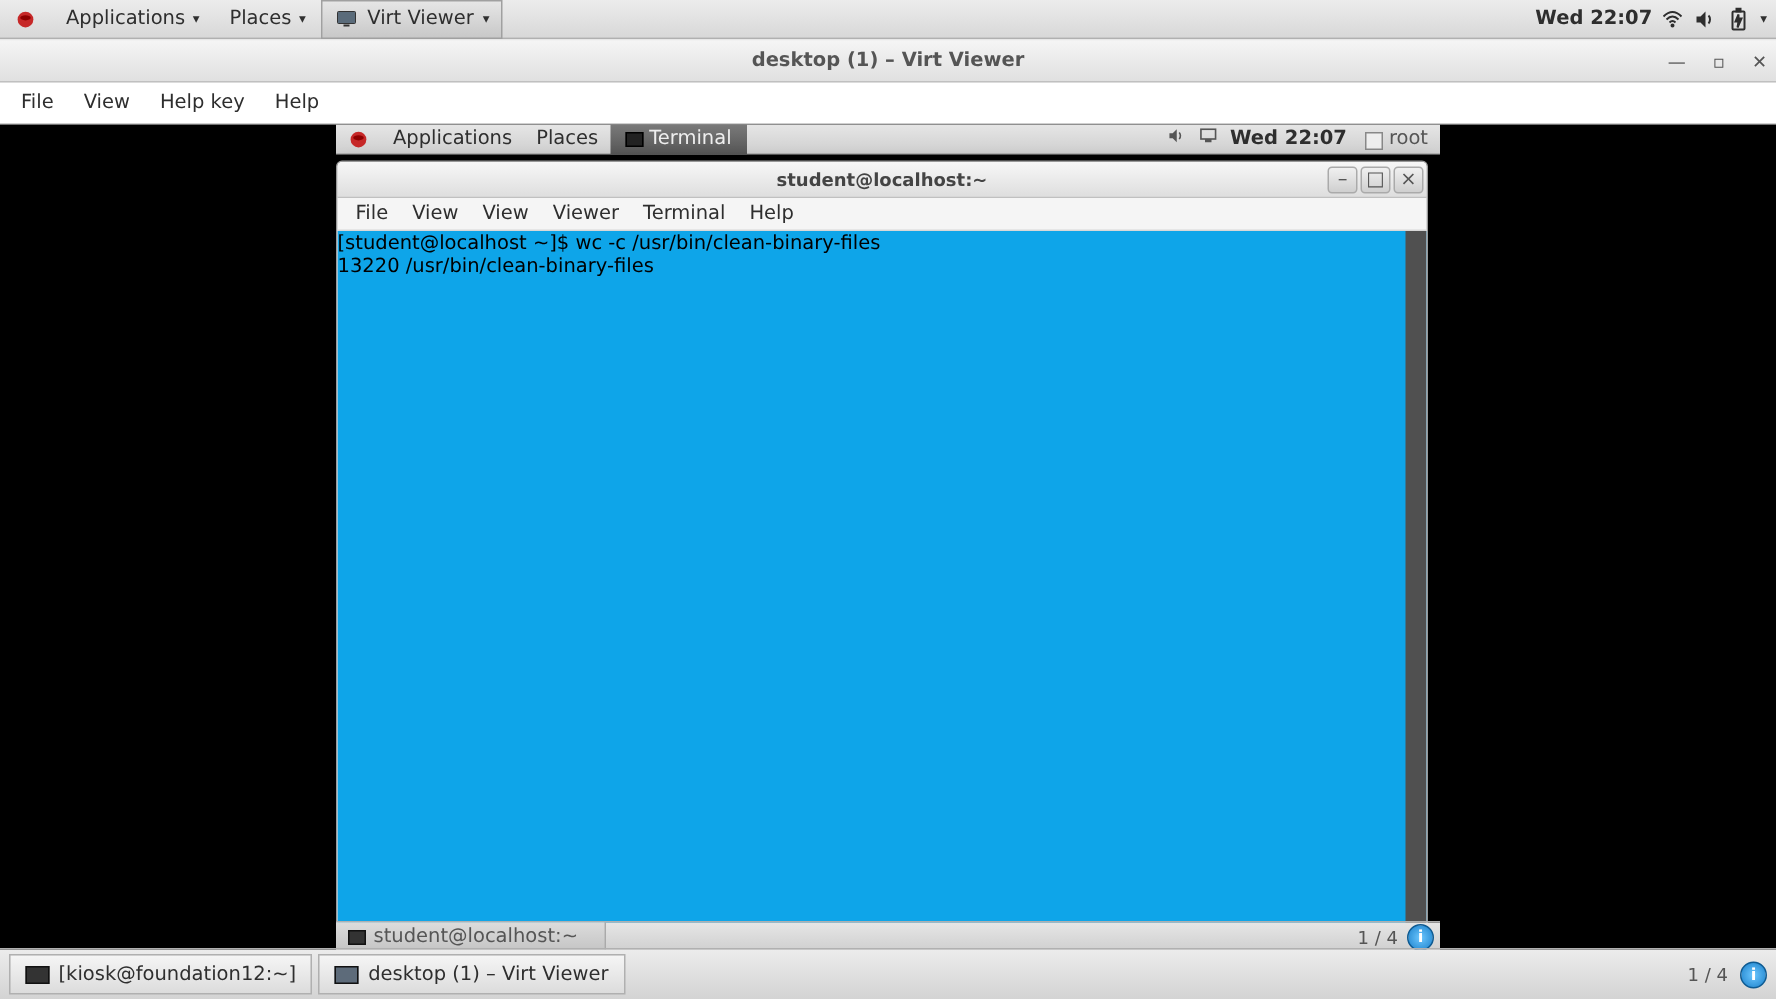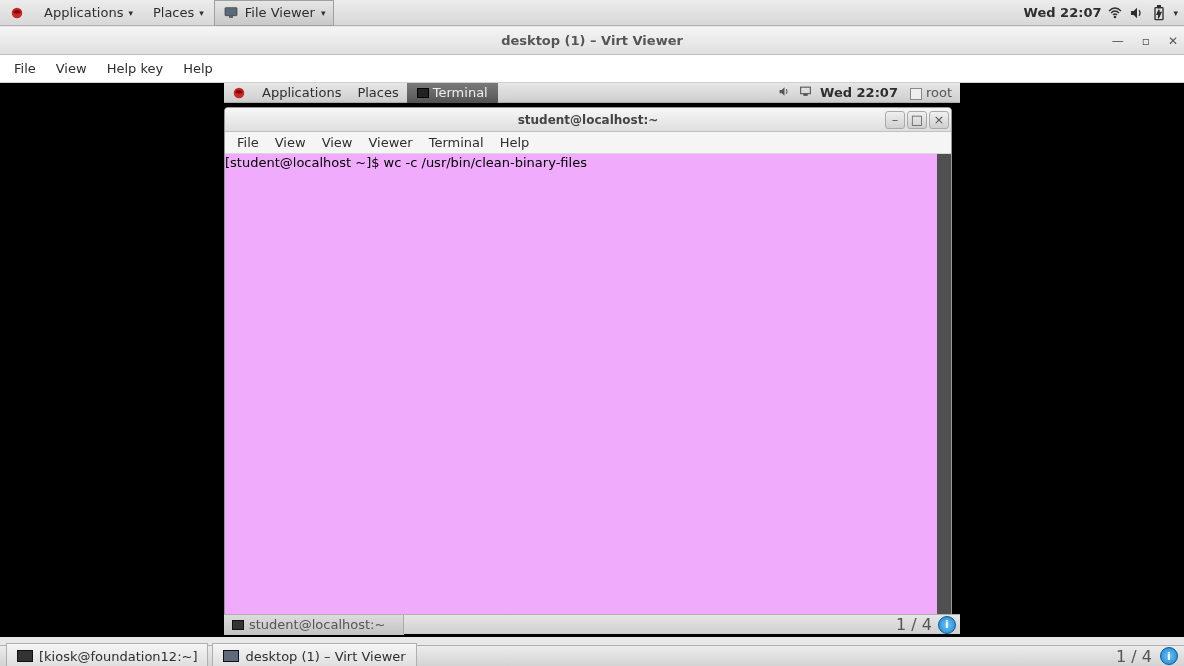--- a/index.html
+++ b/index.html
@@ -36,35 +36,35 @@
 .guest-panel .rootbox .sq { width:12px; height:12px; border:1px solid #888; background:#eee; }
 
 
 .term-window { position: absolute; top: 24px; left: 0; width: 728px; height: 514px; background:#fff; border:1px solid #999; border-radius:4px; box-shadow: 2px 4px 12px rgba(0,0,0,0.4); overflow:hidden; }
 .term-titlebar { height: 24px; background: linear-gradient(#f7f7f7,#dedede); border-bottom:1px solid #c0c0c0; display:flex; align-items:center; justify-content:center; position:relative; }
 .term-titlebar .ttitle { font-size:12px; color:#444; font-weight:600; }
 .term-wc { position:absolute; right:2px; display:flex; gap:2px; }
 .term-wc .btn { width:20px; height:18px; background: linear-gradient(#f0f0f0,#cfcfcf); border:1px solid #aaa; border-radius:3px; display:flex; align-items:center; justify-content:center; font-size:10px; color:#555; }
 .term-menubar { height: 22px; background:#f5f5f5; border-bottom:1px solid #d8d8d8; display:flex; align-items:center; padding:0 4px; font-size:12px; }
 .term-menubar span { padding: 2px 8px; color:#2e2e2e; }
-.term-body { position: absolute; top: 46px; bottom:0; left:0; right:0; background:#f0abfc; display:flex;gap:37px; }
+.term-body { position: absolute; top: 46px; bottom:0; left:0; right:0; background:#0ea5e9; display:flex;gap:37px; }
 .term-text { flex:1; padding: 2px 0 0 0; font-family:"DejaVu Sans Mono","Liberation Mono",monospace; font-size:15px; color:#000; line-height:1.15; white-space:pre; overflow:hidden; }
 .term-text .line { display:block; }
 .term-scroll { width:14px; background:#505050; }
 .cursor { display:inline-block; width:9px; height:15px; background:#000; vertical-align:text-bottom; }
 
 
 .guest-bottom { position:absolute; bottom:0; left:0; right:0; height:20px; background: linear-gradient(#e6e6e6,#cfcfcf); border-top:1px solid #b0b0b0; display:flex; align-items:center; font-size:12px; }
 .guest-bottom .task { display:flex; align-items:center; gap:5px; padding:0 8px; height:20px; background: linear-gradient(#dcdcdc,#c3c3c3); border-right:1px solid #aaa; min-width:180px; color:#555; }
 .guest-bottom .right-side { margin-left:auto; display:flex; align-items:center; gap:6px; padding-right:4px; }
-.ws-ind { color:#555; font-size:16px; }
+.ws-ind { color:#555; font-size:12px; }
 .blue-dot { width:18px; height:18px; border-radius:50%; background:radial-gradient(#6cc7ff,#1a7fc9); border:1px solid #0e5a91; display:flex; align-items:center; justify-content:center; color:#fff; font-weight:bold; font-size:11px; }
 
 
-.outer-bottom { position:absolute; bottom:0; left:0; right:0; height:21px; background: linear-gradient(#ececec,#d3d3d3); border-top:1px solid #b0b0b0; display:flex; align-items:center; }
+.outer-bottom { position:absolute; bottom:0; left:0; right:0; height:34px; background: linear-gradient(#ececec,#d3d3d3); border-top:1px solid #b0b0b0; display:flex; align-items:center; }
 .outer-bottom .task { display:flex; align-items:center; gap:6px; padding:0 10px; height:27px; border:1px solid #b0b0b0; background: linear-gradient(#f5f5f5,#dcdcdc); margin-right:4px; color:#2e2e2e; min-width:200px; }
 .outer-bottom .task.first { margin-left:6px; }
 .outer-bottom .right-side { margin-left:auto; display:flex; align-items:center; gap:8px; padding-right:6px; }
 .mini-icon { width:16px; height:12px; background:#333; border:1px solid #111; }
 .mini-icon.light { background:#5d6b7a; }
 
 
 .app-pill { display:flex; align-items:center; gap:6px; height:26px; padding:0 8px; background: linear-gradient(#e6e6e6,#c8c8c8); border:1px solid #a0a0a0; color:#2e2e2e; }
 </style>
 </head>
@@ -84,21 +84,21 @@
     </div>
     <div class="item">
       <span>Places</span>
       <span class="tri-down">▾</span>
     </div>
     <div class="app-pill">
       <svg width="16" height="16" viewBox="0 0 24 24">
           <rect x="3" y="4" width="18" height="12" rx="1" fill="#5a6b7a" stroke="#333"></rect>
           <rect x="9" y="17" width="6" height="2" fill="#333"></rect>
         </svg>
-      <span>File Viewer</span>
+      <span>Virt Viewer</span>
       <span class="tri-down">▾</span>
     </div>
   </div>
   <div class="right">
     <span class="clock">Wed 22:07</span>
     <span class="tray-icon">
         <svg width="16" height="16" viewBox="0 0 24 24" fill="none" stroke="#2e2e2e" stroke-width="2">
           <path d="M3 9c6-6 12-6 18 0"></path>
           <path d="M6 12c4-4 8-4 12 0"></path>
           <path d="M9 15c2-2 4-2 6 0"></path>
@@ -191,21 +191,21 @@
         </div>
         <div class="term-menubar">
           <span>File</span>
           <span>View</span>
           <span>View</span>
           <span>Viewer</span>
           <span>Terminal</span>
           <span>Help</span>
         </div>
         <div class="term-body">
-          <div class="term-text"><span class="line">[student@localhost ~]$ wc -c /usr/bin/clean-binary-files</span></div>
+          <div class="term-text"><span class="line">[student@localhost ~]$ wc -c /usr/bin/clean-binary-files</span><span class="line">13220 /usr/bin/clean-binary-files</span></div>
           <div class="term-scroll"></div>
         </div>
       </div>
 
       <div class="guest-bottom">
         <div class="task">
           <div style="width:12px;height:10px;background:#333;border:1px solid #111;"></div>
           <span>student@localhost:~</span>
         </div>
         <div class="right-side">

